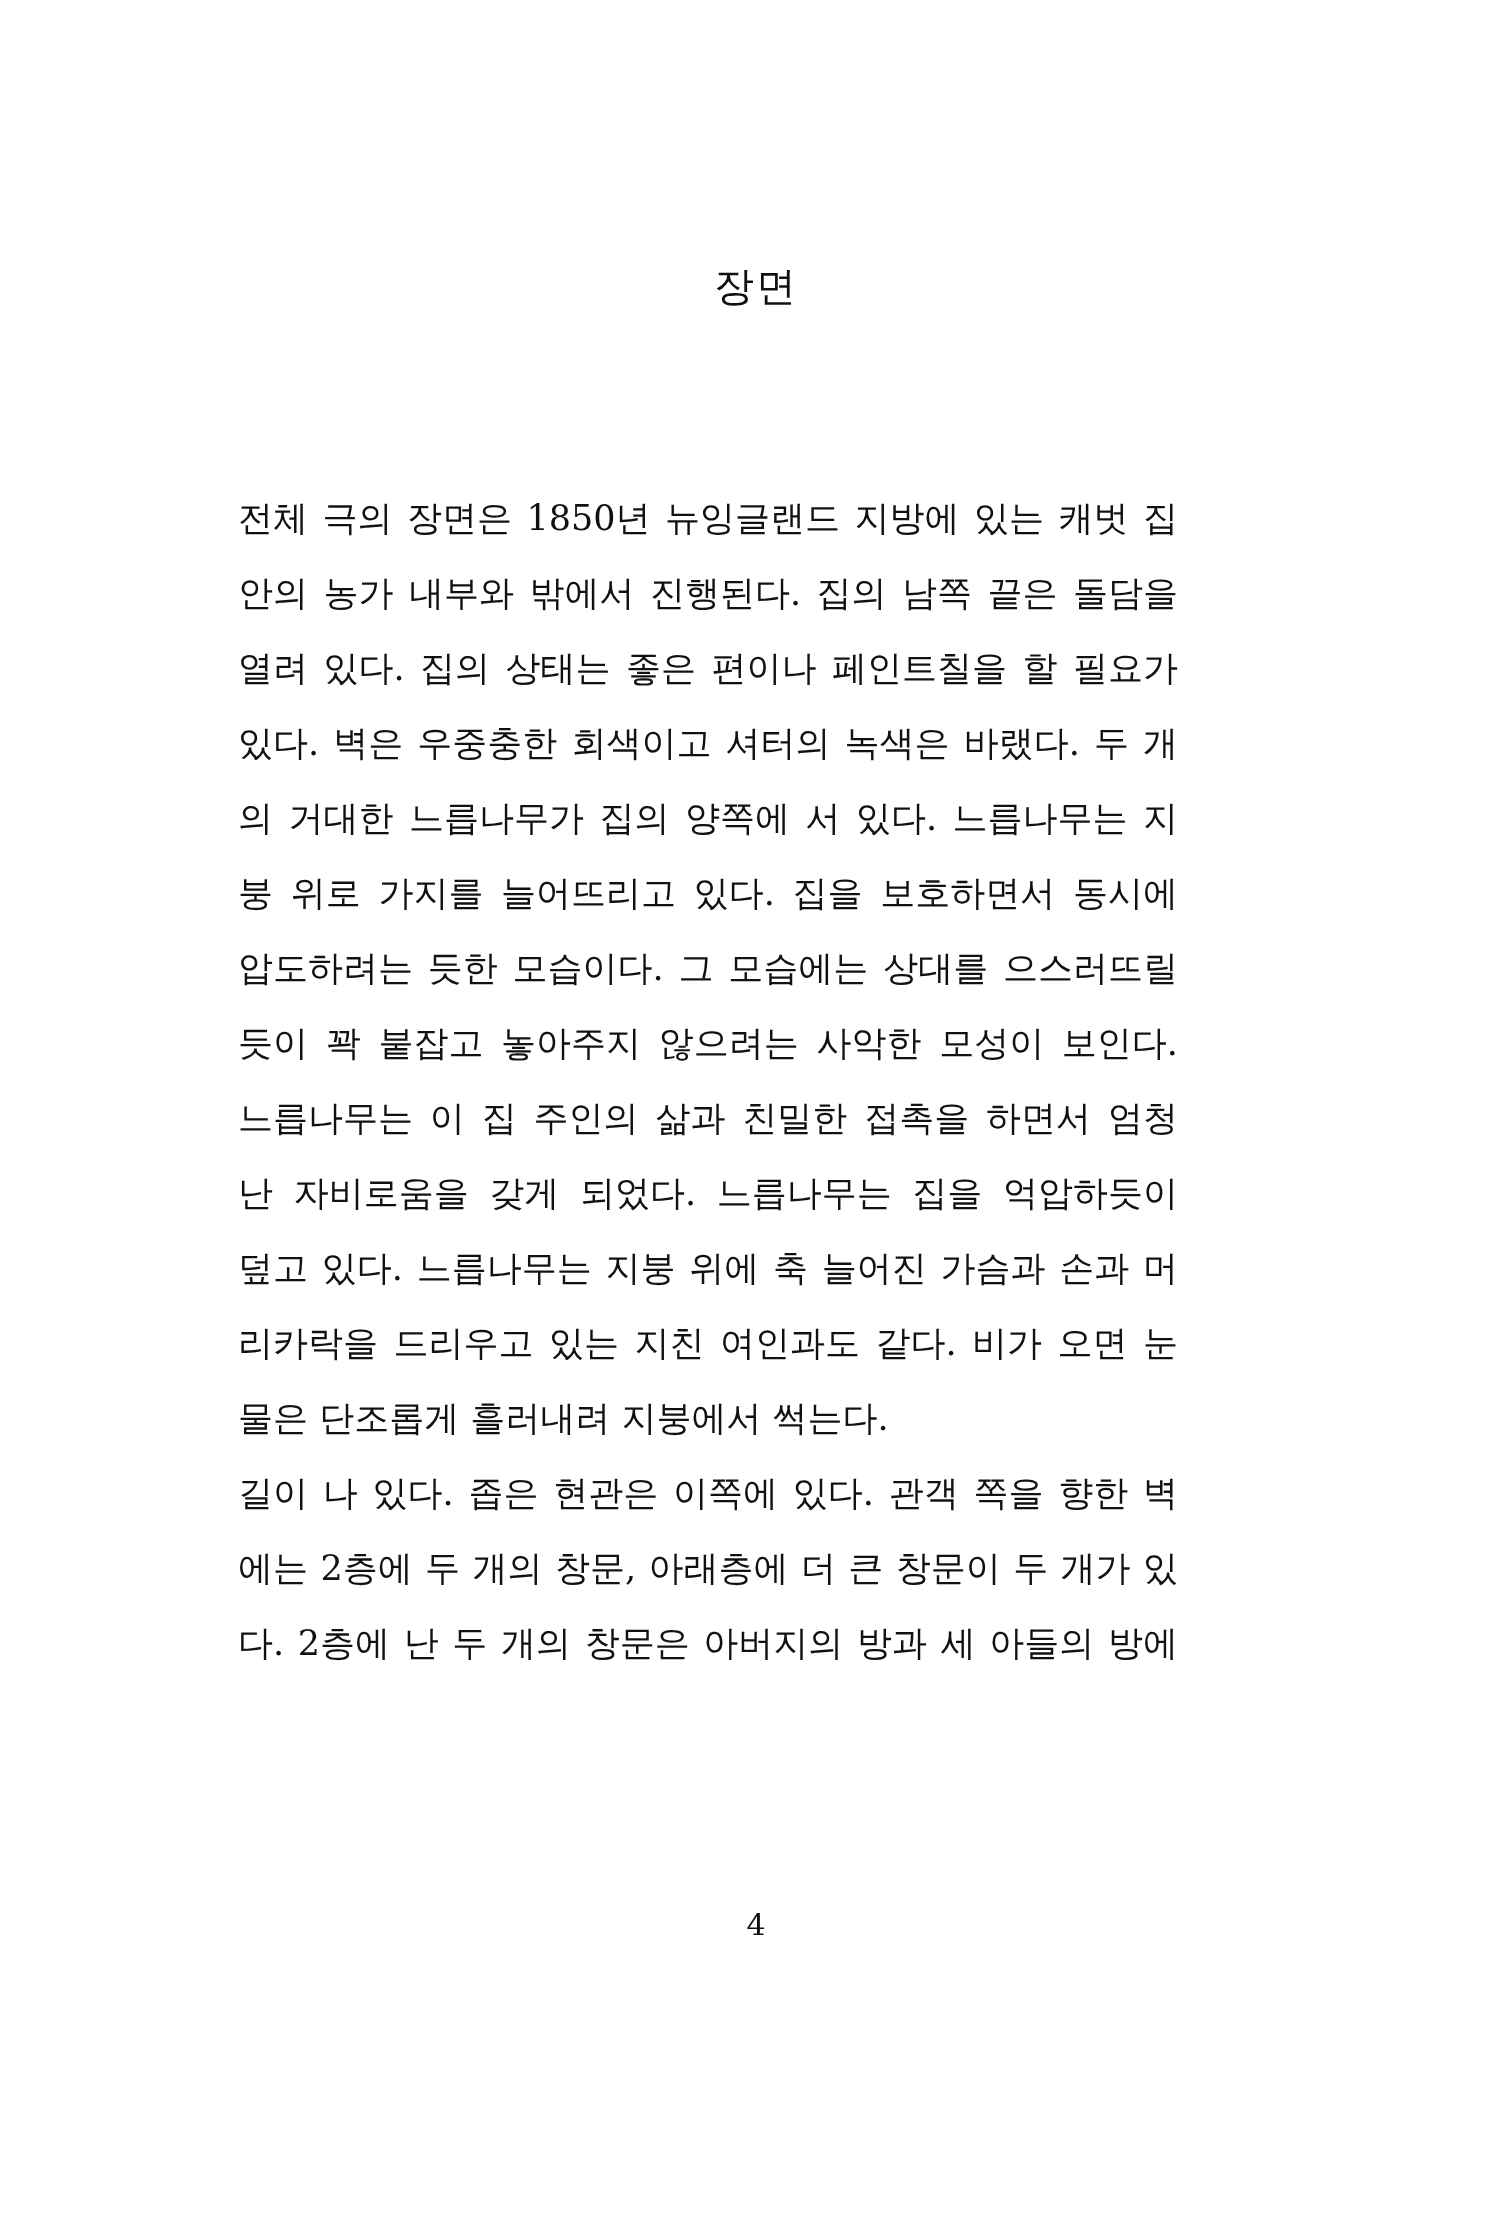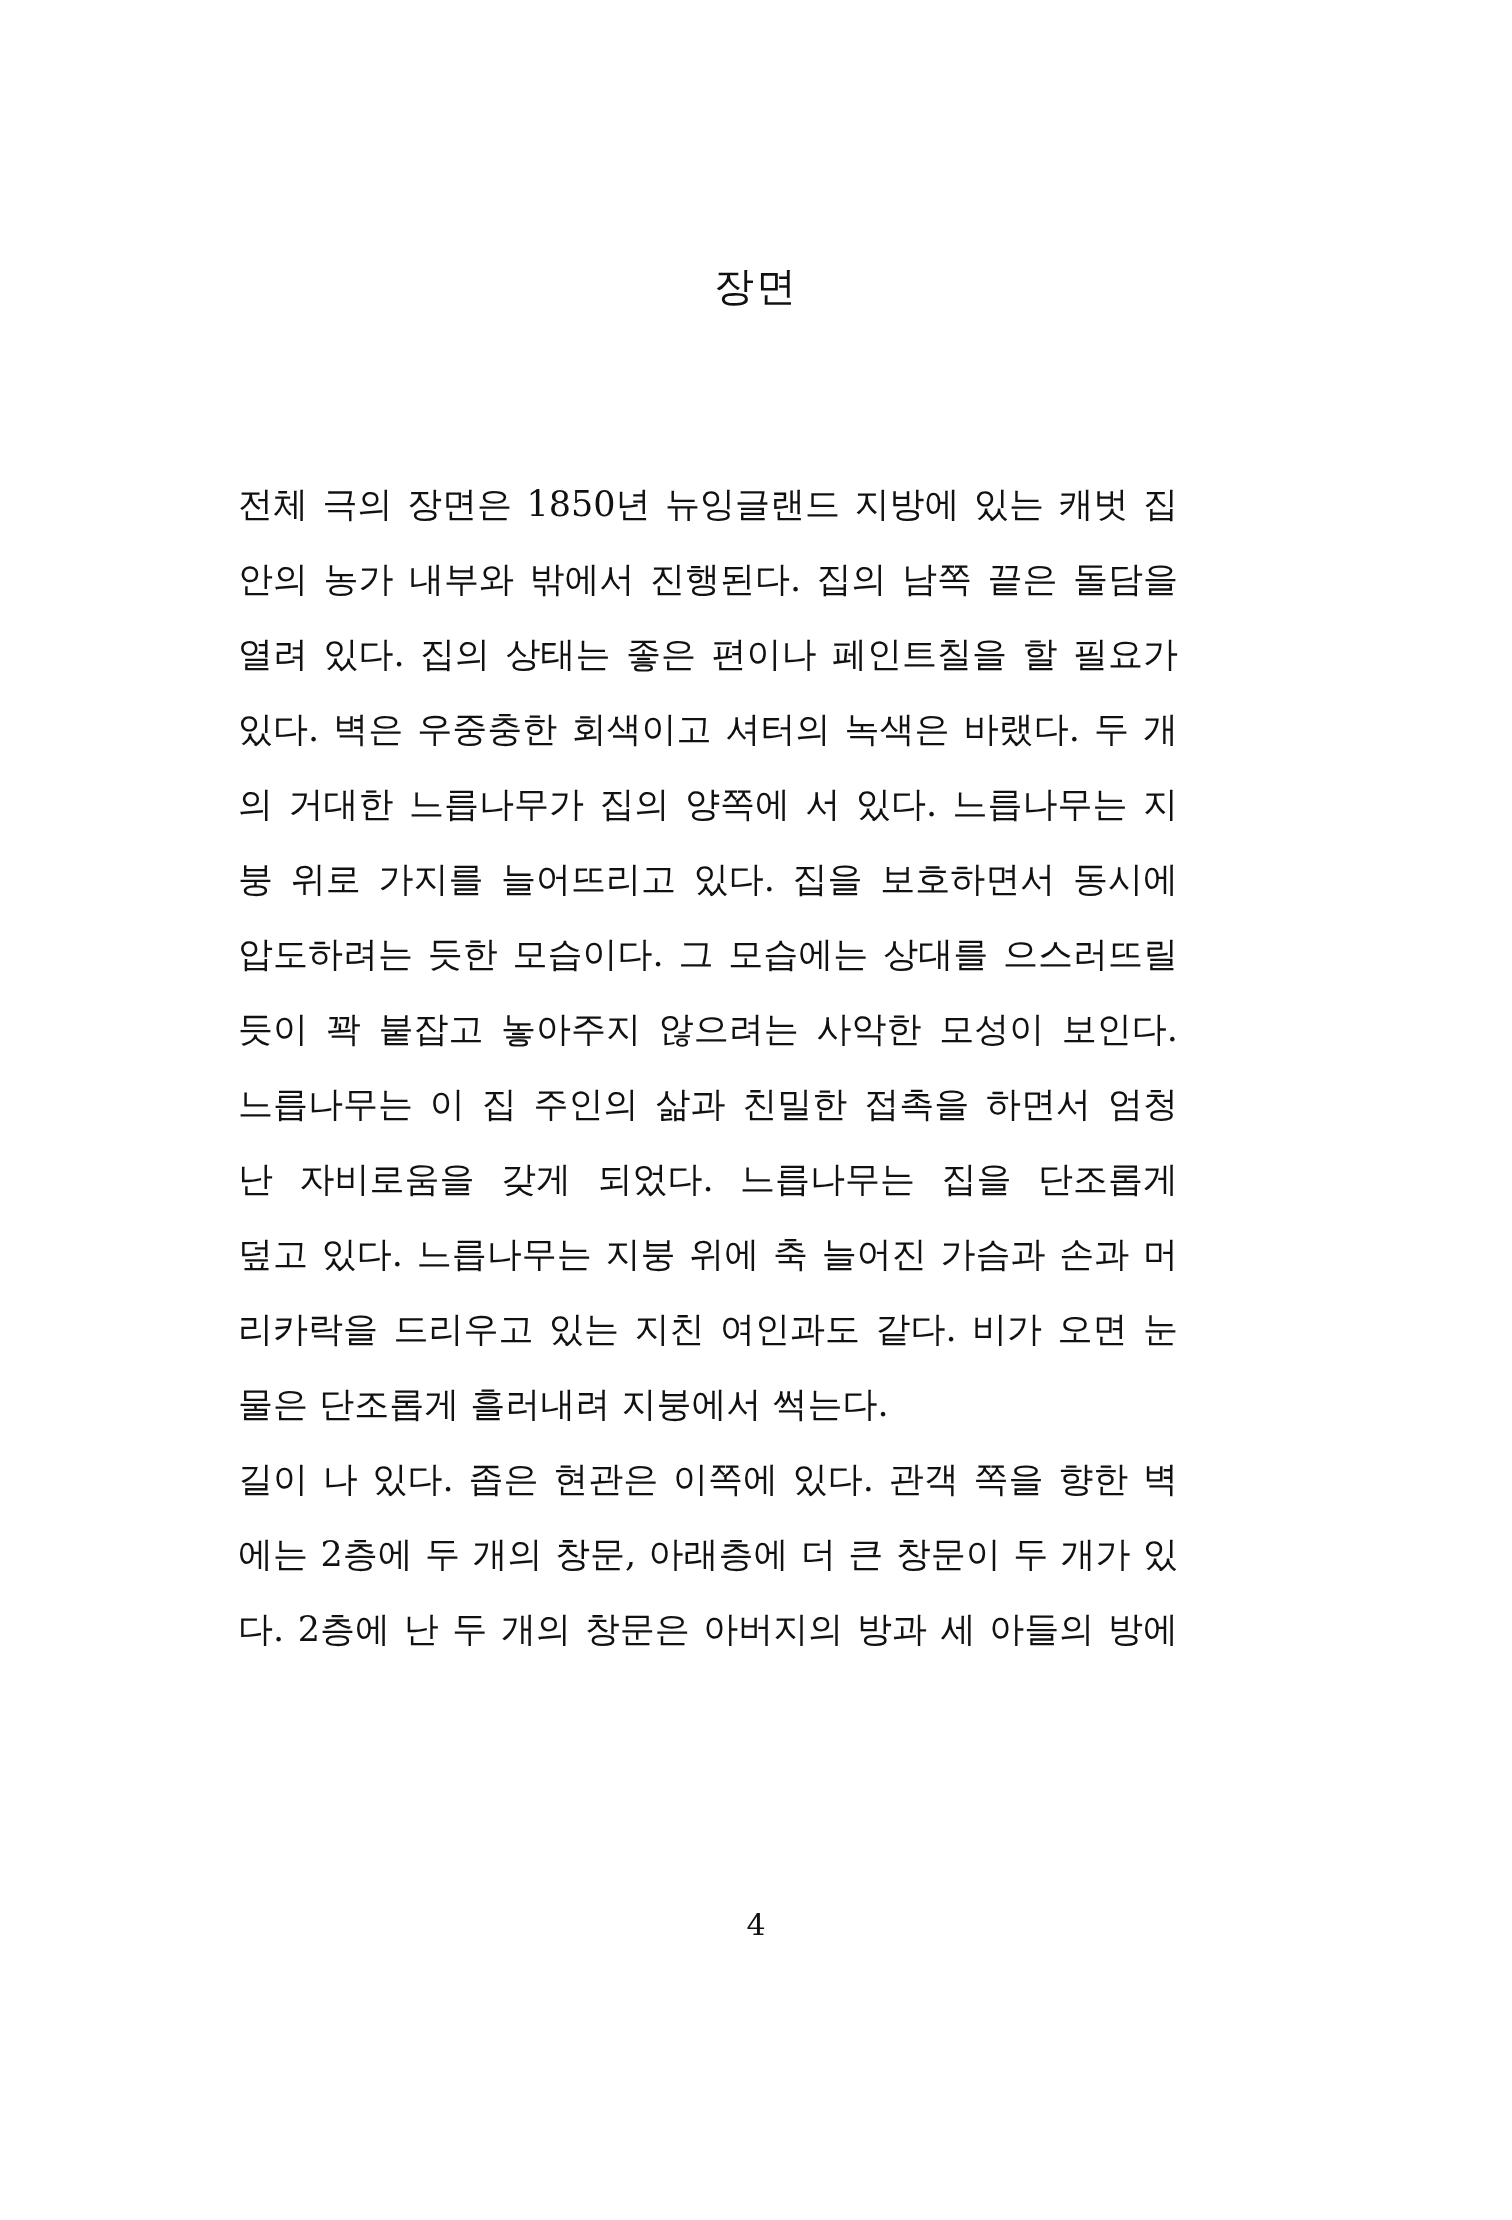--- a/index.html
+++ b/index.html
@@ -30,21 +30,21 @@
       text-align: center;
       font-size: 40px;
       line-height: 56px;
       font-weight: normal;
       letter-spacing: 2px;
       margin: 0;
     }
     .body-text {
       position: absolute;
       left: 238px;
-      top: 467px;
+      top: 481px;
       width: 940px;
     }
     .line {
       display: block;
       font-size: 35px;
       line-height: 75px;
       height: 75px;
       white-space: nowrap;
       text-align: justify;
       text-align-last: justify;
@@ -78,21 +78,21 @@
     <div>
       <span class="line">전체 극의 장면은 1850년 뉴잉글랜드 지방에 있는 캐벗 집</span>
       <span class="line">안의 농가 내부와 밖에서 진행된다. 집의 남쪽 끝은 돌담을</span>
       <span class="line">열려 있다. 집의 상태는 좋은 편이나 페인트칠을 할 필요가</span>
       <span class="line">있다. 벽은 우중충한 회색이고 셔터의 녹색은 바랬다. 두 개</span>
       <span class="line">의 거대한 느릅나무가 집의 양쪽에 서 있다. 느릅나무는 지</span>
       <span class="line">붕 위로 가지를 늘어뜨리고 있다. 집을 보호하면서 동시에</span>
       <span class="line">압도하려는 듯한 모습이다. 그 모습에는 상대를 으스러뜨릴</span>
       <span class="line">듯이 꽉 붙잡고 놓아주지 않으려는 사악한 모성이 보인다.</span>
       <span class="line">느릅나무는 이 집 주인의 삶과 친밀한 접촉을 하면서 엄청</span>
-      <span class="line">난 자비로움을 갖게 되었다. 느릅나무는 집을 단조롭게</span>
+      <span class="line">난 자비로움을 갖게 되었다. 느릅나무는 집을 억압하듯이</span>
       <span class="line">덮고 있다. 느릅나무는 지붕 위에 축 늘어진 가슴과 손과 머</span>
       <span class="line">리카락을 드리우고 있는 지친 여인과도 같다. 비가 오면 눈</span>
       <span class="line last">물은 단조롭게 흘러내려 지붕에서 썩는다.</span>
     </div>
 
     <div>
       <span class="line">길이 나 있다. 좁은 현관은 이쪽에 있다. 관객 쪽을 향한 벽</span>
       <span class="line">에는 2층에 두 개의 창문, 아래층에 더 큰 창문이 두 개가 있</span>
       <span class="line">다. 2층에 난 두 개의 창문은 아버지의 방과 세 아들의 방에</span>
     </div>

